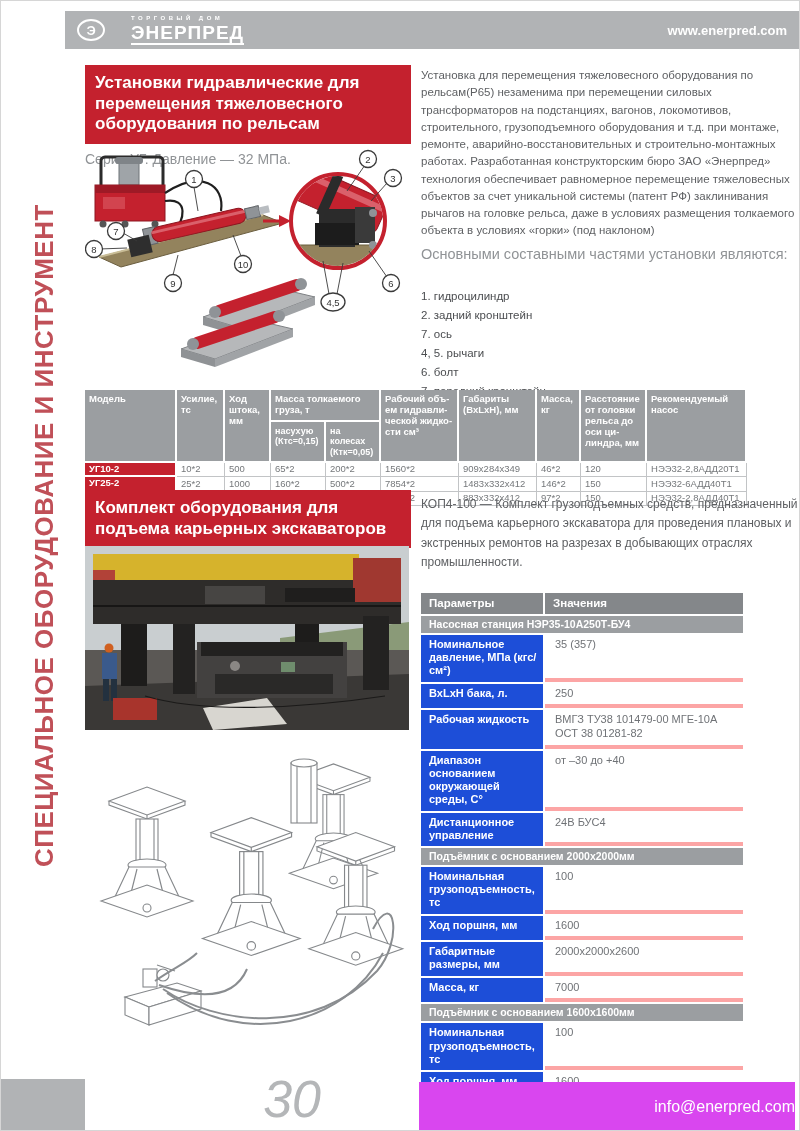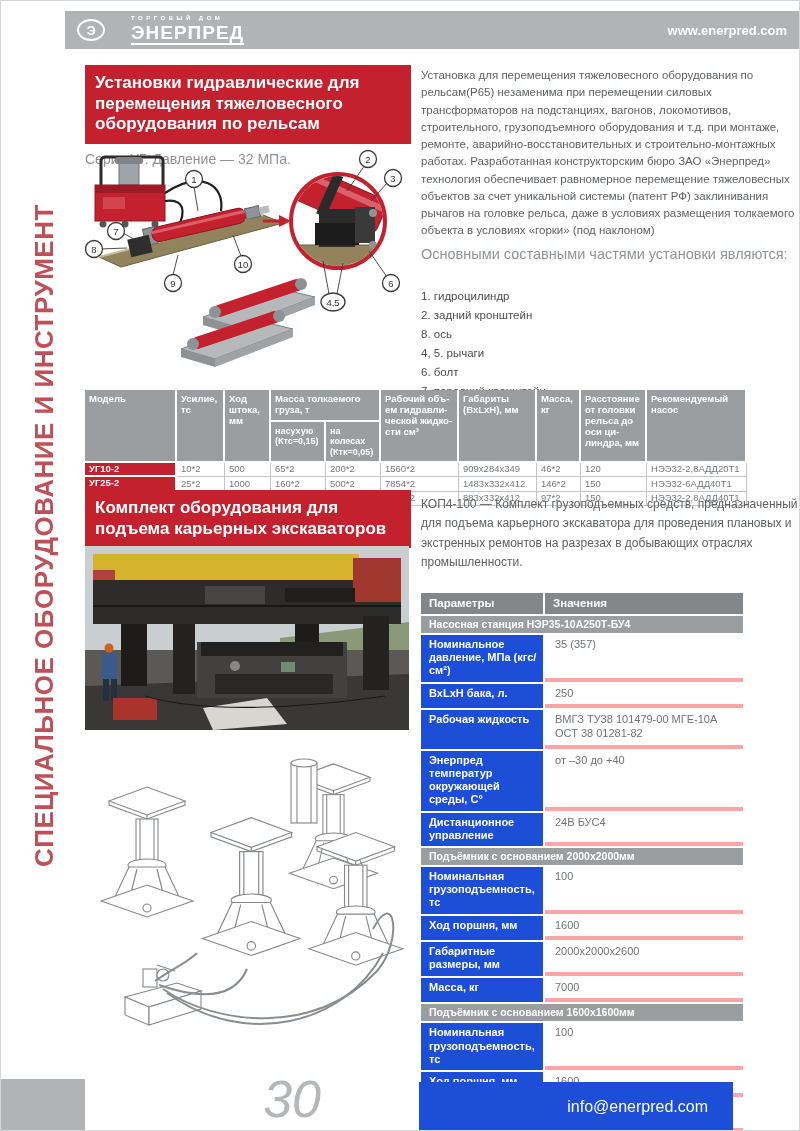--- a/index.html
+++ b/index.html
@@ -105,23 +105,23 @@
   .co-circle { fill:#ffffff; stroke:#3a3a3a; stroke-width:1.3; }
   .co-text { font-size:9.5px; fill:#333333; font-family:"Liberation Sans",sans-serif; }
   .leader { stroke:#3a3a3a; stroke-width:0.9; fill:none; }
   
   .footer-gray { position:absolute; left:0; top:1078px; width:84px; height:53px; background:#b1b3b5; }
   .footer-num {
     position:absolute; left:150px; top:1068px; width:170px; text-align:right;
     color:#b4b6b8; font-size:52px;font-style:italic;
   }
   .footer-red {
-    position:absolute; left:418px; top:1081px; width:314px; height:50px;
-    background:#1d4ed8; color:#ffffff; font-size:16px;
-    display:flex; align-items:center; justify-content:flex-end; padding-right:25px;
+    position:absolute; left:418px; top:1081px; width:376px; height:50px;
+    background:#d946ef; color:#ffffff; font-size:16px;
+    display:flex; align-items:center; justify-content:flex-end; 
   }
 </style>
 </head>
 <body>
 
 <div class="page">
 
   <div class="header-bar">
     <div class="logo">
       <div class="logo-emblem">Э</div>
@@ -136,21 +136,21 @@
   <div class="sidebar-text">СПЕЦИАЛЬНОЕ ОБОРУДОВАНИЕ И ИНСТРУМЕНТ</div>
 
   <div class="red-title title1">Установки гидравлические для перемещения тяжеловесного оборудования по рельсам</div>
   <div class="subtitle">Серия УГ. Давление — 32 МПа.</div>
   <div class="desc desc1">Установка для перемещения тяжеловесного оборудования по рельсам(Р65) незаменима при перемещении силовых трансформаторов на подстанциях, вагонов, локомотивов, строительного, грузоподъемного оборудования и т.д. при монтаже, ремонте, аварийно-восстановительных и строительно-монтажных работах. Разработанная конструкторским бюро ЗАО «Энерпред» технология обеспечивает равномерное перемещение тяжеловесных объектов за счет уникальной системы (патент РФ) заклинивания рычагов на головке рельса, даже в условиях размещения толкаемого объекта в условиях «горки» (под наклоном)</div>
   <div class="parts-heading">Основными составными частями установки являются:</div>
   <div class="parts-cols">
     <div class="parts-col">
       <div>1. гидроцилиндр</div>
       <div>2. задний кронштейн</div>
-      <div>8. ось</div>
+      <div>7. ось</div>
       <div>4, 5. рычаги</div>
     </div>
     <div class="parts-col">
       <div>6. болт</div>
       <div>7. передний кронштейн</div>
       <div>8. плавающая опора</div>
       <div>9, 10. полумуфты</div>
     </div>
   </div>
 
@@ -399,21 +399,21 @@
     </div>
     <div class="pt-row">
       <div class="pt-label">ВхLхН бака, л.</div>
       <div class="pt-value">250</div>
     </div>
     <div class="pt-row">
       <div class="pt-label">Рабочая жидкость</div>
       <div class="pt-value">ВМГЗ ТУ38 101479-00 МГЕ-10А ОСТ 38 01281-82</div>
     </div>
     <div class="pt-row">
-      <div class="pt-label">Энерпред температур окружающей среды, С°</div>
+      <div class="pt-label">Диапазон основанием окружающей среды, С°</div>
       <div class="pt-value">от –30 до +40</div>
     </div>
     <div class="pt-row">
       <div class="pt-label">Дистанционное управление</div>
       <div class="pt-value">24В БУС4</div>
     </div>
 
     <div class="pt-section">Подъёмник с основанием 2000х2000мм</div>
     <div class="pt-row">
       <div class="pt-label">Номинальная грузоподъемность, тс</div>

